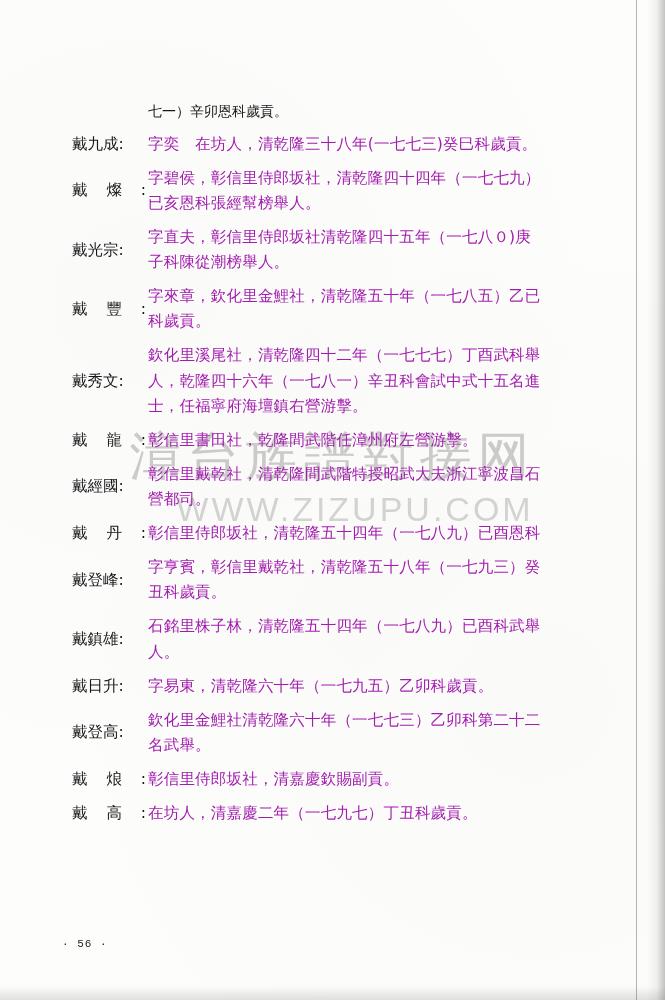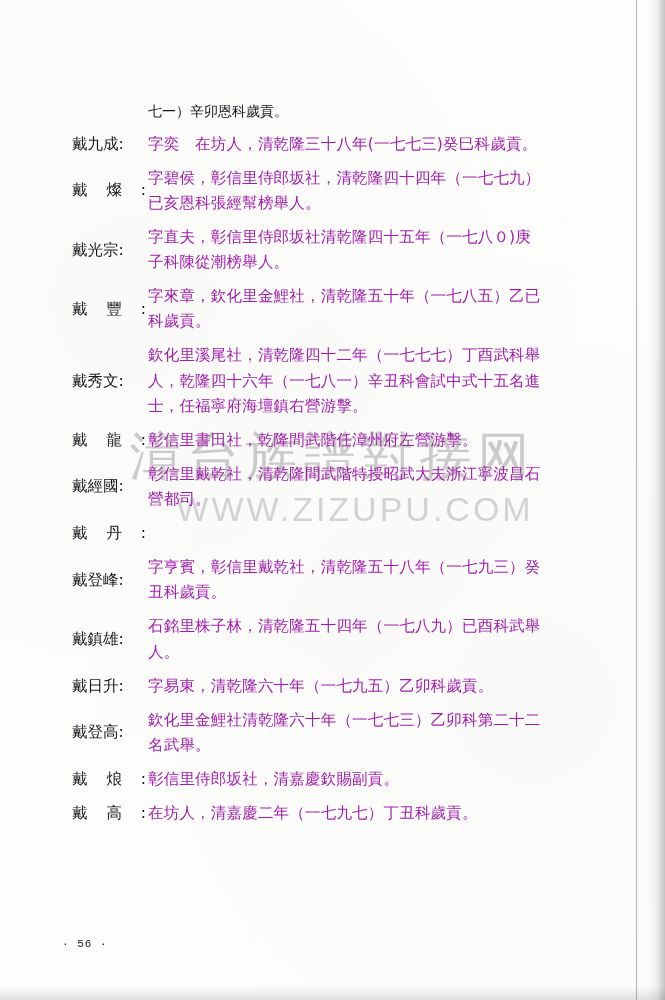--- a/index.html
+++ b/index.html
@@ -209,20 +209,21 @@
             <span class="ln">營都司。</span>
           </div>
         </div>
         <div class="entry">
           <div class="name spread">
             <span>戴</span>
             <span>丹</span>
             <span>:</span>
           </div>
           <div class="body">
+            <span class="ln">彰信里侍郎坂社，清乾隆五十四年（一七八九）已酉恩科</span>
           </div>
         </div>
         <div class="entry">
           <div class="name">戴登峰:</div>
           <div class="body">
             <span class="ln">字亨賓，彰信里戴乾社，清乾隆五十八年（一七九三）癸</span>
             <span class="ln">丑科歲貢。</span>
           </div>
         </div>
         <div class="entry">

